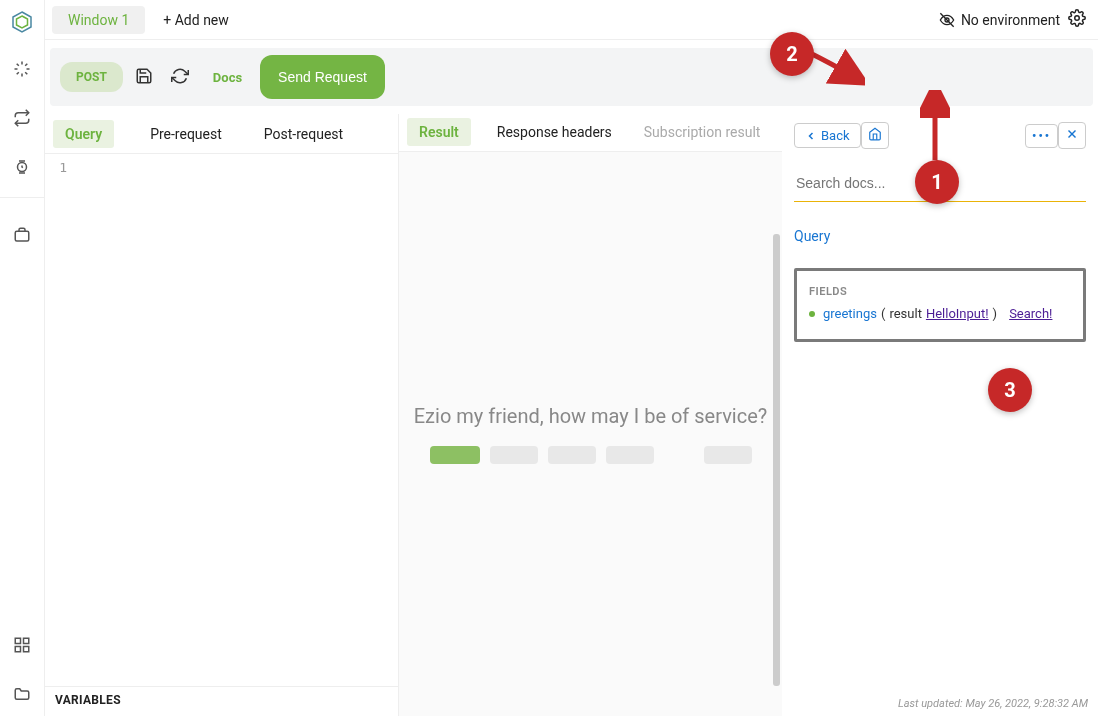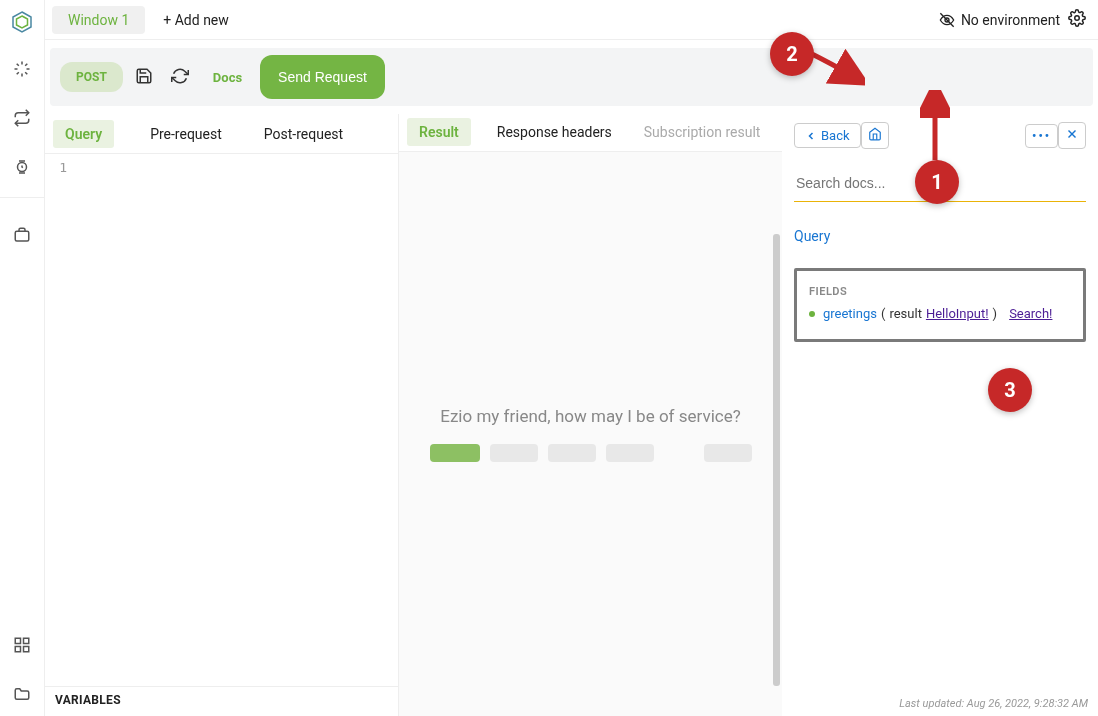--- a/index.html
+++ b/index.html
@@ -45,21 +45,21 @@
     .editor-body { flex: 1; }
     .variables-bar { height: 30px; border-top: 1px solid #eee; padding: 6px 10px; font-weight: 700; font-size: 12px; color: #222; letter-spacing: 0.3px; }
     
     
     .result-col { flex: 1; display: flex; flex-direction: column; position: relative; background: #fafafa; }
     .result-tabs { height: 40px; display: flex; align-items: center; gap: 20px; padding-left: 8px; border-bottom: 1px solid #eee; background: #fff; }
     .result-tab { cursor: pointer; padding: 8px 6px; color: #222; }
     .result-tab.active { background: #eaf2e1; color: #6db33f; font-weight: 600; border-radius: 3px; padding: 6px 12px; }
     .result-tab.muted { color: #aaa; }
     .placeholder { display: flex; flex-direction: column; align-items: center; justify-content: center; height: 100%; }
-    .placeholder-text { color: #888; font-size: 17px; margin-bottom: 18px; text-align: center; }
+    .placeholder-text { color: #888; font-size: 20px; margin-bottom: 18px; text-align: center; }
     .pill-row { display: flex; gap: 10px; }
     .pill { width: 48px; height: 18px; border-radius: 4px; background: #e8e8e8; }
     .pill.active { width: 50px; background: #8dc063; }
     .result-scroll { position: absolute; right: 2px; top: 120px; bottom: 30px; width: 7px; background: #ccc; border-radius: 3px; }
     
     
     .docs-col { width: 316px; display: flex; flex-direction: column; background: #fff; padding: 8px 12px; }
     .docs-head { display: flex; align-items: center; gap: 0; margin-bottom: 16px; }
     .back-btn { display: flex; align-items: center; gap: 4px; color: #1976d2; border: 1px solid #ccc; border-radius: 4px; padding: 4px 10px; cursor: pointer; font-size: 13px; }
     .home-btn { border: 1px solid #ccc; border-radius: 4px; padding: 4px 6px; cursor: pointer; color: #1976d2; }
@@ -246,21 +246,21 @@
             <span class="dot"></span>
             <span class="field-name">greetings</span>
             <span class="paren">(</span>
             <span class="arg-name">result</span>
             <span class="type-link">HelloInput!</span>
             <span class="paren">)</span>
             <span style="width:4px"></span>
             <span class="type-link">Search!</span>
           </div>
         </div>
-        <div class="last-updated">Last updated: Aug 26, 2022, 9:28:32 AM</div>
+        <div class="last-updated">Last updated: May 26, 2022, 9:28:32 AM</div>
       </div>
     </div>
   </div>
 
   <div class="anno" style="left:915px; top:160px;">1</div>
   <div class="anno" style="left:770px; top:32px;">2</div>
   <div class="anno" style="left:988px; top:368px;">3</div>
 
   <svg class="arrow" style="left:920px; top:90px;" width="30" height="75">
     <defs>

